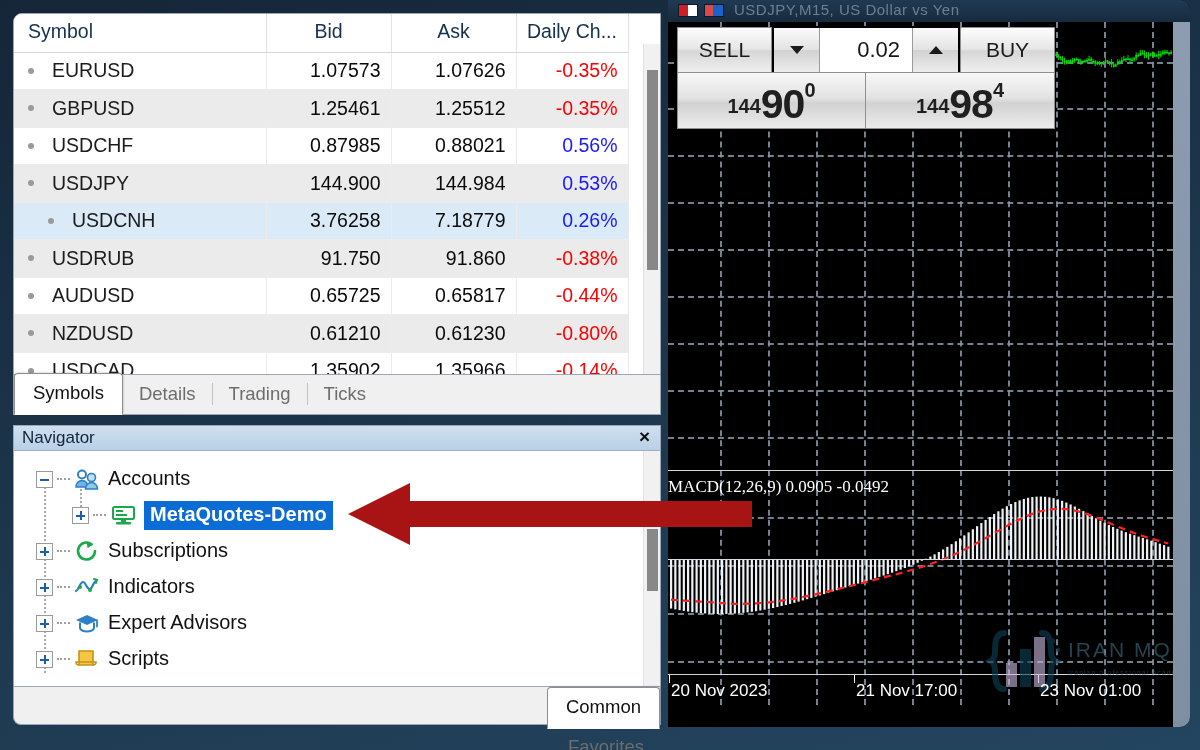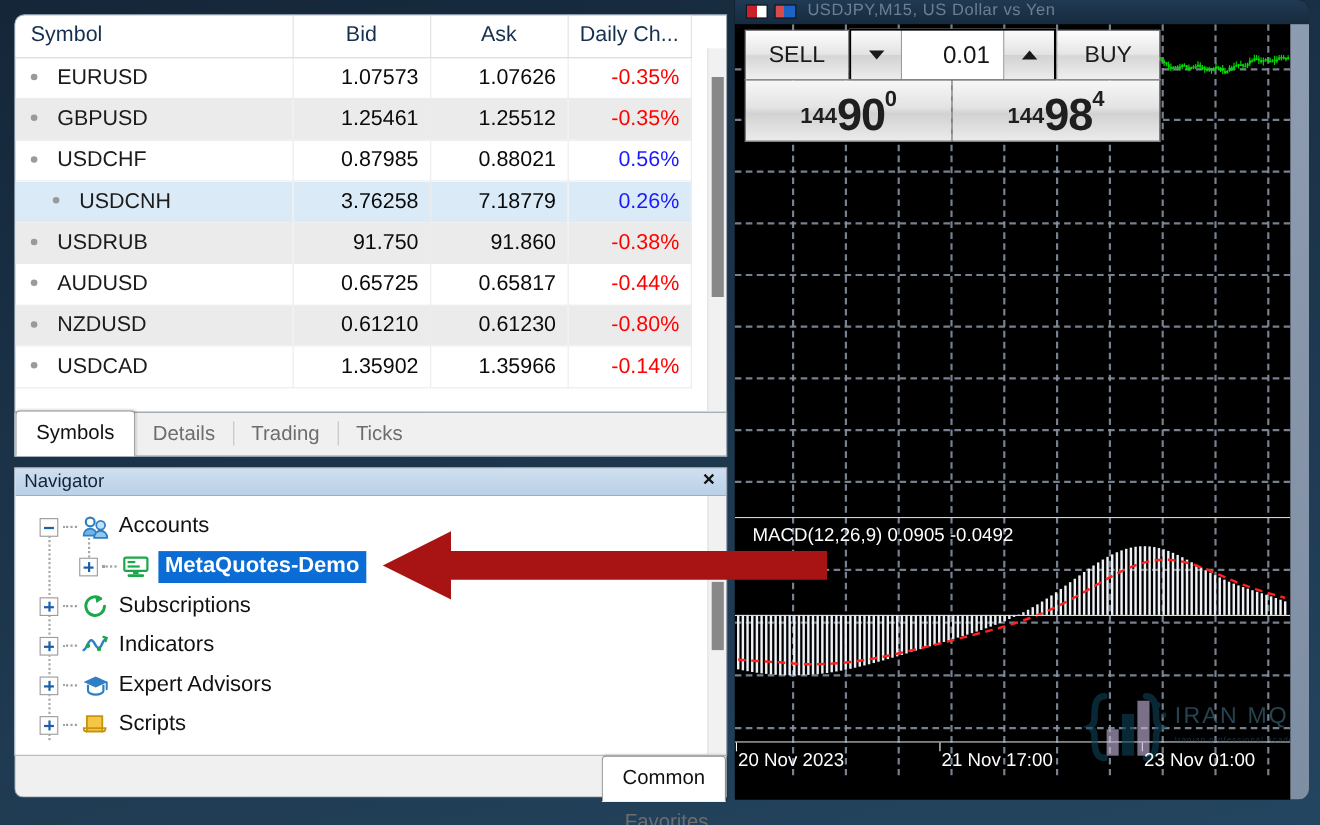--- a/index.html
+++ b/index.html
@@ -377,25 +377,25 @@
   #chart-bottom-sep {
     position: absolute;
     left: 0; right: 0;
     bottom: 30px;
     height: 1px;
     background: #cfd6de;
   }
 
   #macd-label {
     position: absolute;
-    left: 16px;
+    left: 0;
     top: 455px;
     font-size: 17px;
     color: #ffffff;
-    font-family: Liberation Sans, sans-serif;
+    font-family: Liberation Serif, serif;
     white-space: nowrap;
     z-index: 6;
   }
 
   #macd-zero {
     position: absolute;
     left: 0; right: 0;
     top: 537px;
     height: 1px;
     background: #d7dce2;
@@ -588,20 +588,26 @@
               <td class="sym"><span class="bullet"></span><span>GBPUSD</span></td>
               <td>1.25461</td>
               <td>1.25512</td>
               <td class="down">-0.35%</td>
             </tr>
             <tr>
               <td class="sym"><span class="bullet"></span><span>USDCHF</span></td>
               <td>0.87985</td>
               <td>0.88021</td>
               <td class="up">0.56%</td>
+            </tr>
+            <tr class="alt">
+              <td class="sym"><span class="bullet"></span><span>USDJPY</span></td>
+              <td>144.900</td>
+              <td>144.984</td>
+              <td class="up">0.53%</td>
             </tr>
             <tr class="sel">
               <td class="sym"><span class="bullet"></span><span>USDCNH</span></td>
               <td>3.76258</td>
               <td>7.18779</td>
               <td class="up">0.26%</td>
             </tr>
             <tr class="alt">
               <td class="sym"><span class="bullet"></span><span>USDRUB</span></td>
               <td>91.750</td>
@@ -1060,21 +1066,21 @@
 
     <div id="price-gutter"></div>
 
     <div id="octp">
       <div id="octp-top">
         <div class="oc-btn">SELL</div>
         <div id="octp-vol">
           <div class="spin">
               <span class="caret down"></span>
             </div>
-          <div id="vol-value">0.01</div>
+          <div id="vol-value">0.02</div>
           <div class="spin up">
               <span class="caret up"></span>
             </div>
         </div>
         <div class="oc-btn">BUY</div>
       </div>
       <div id="octp-prices">
         <div class="price-box">
           <span class="p-small">144</span>
           <span class="p-big">90</span>

